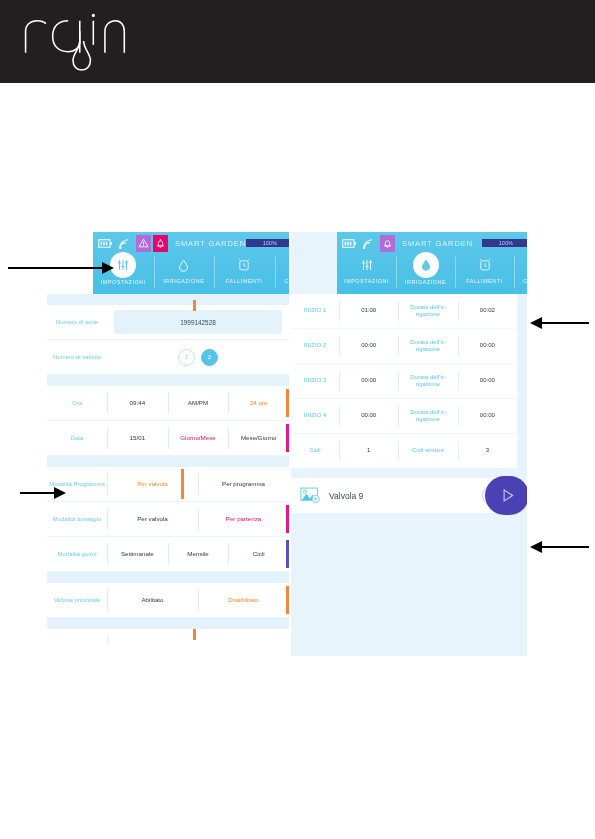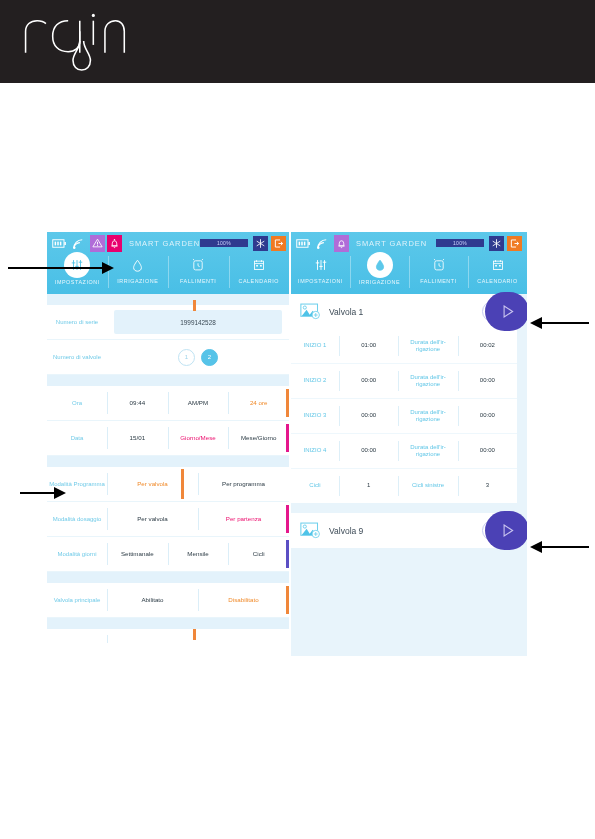--- a/index.html
+++ b/index.html
@@ -24,20 +24,21 @@
 
   
   .screen{position:absolute;background:#ffffff;overflow:hidden;}
   .screen-left{left:47px;top:232px;width:242px;height:419px;}
   .screen-right{left:291px;top:232px;width:236px;height:424px;background:#e8f4fb;}
 
   .appbar{
     position:relative;width:100%;height:62px;
     background:#4fc3e8;
     background:linear-gradient(180deg,#5cc8ea 0%,#49bfe6 100%);
+    margin-left:46px;
   }
   .statusrow{
     position:relative;height:20px;display:flex;align-items:center;
     padding:2px 5px 0 5px;box-sizing:border-box;
   }
   .st-ico{width:15px;height:13px;margin-right:4px;display:block;flex:0 0 auto;}
   .st-badge{width:15px;height:17px;display:flex;align-items:center;justify-content:center;
             margin-right:2px;flex:0 0 auto;}
   .badge-violet{background:#b06cd8;}
   .badge-pink{background:#e8006e;}
@@ -448,43 +449,20 @@
           </svg>
         </div>
         <div class="tab-lbl">CALENDARIO</div>
       </div>
     </div>
   </div>
 
   <div class="right-pad"></div>
 
   <div style="position:relative;width:226px;">
-    <div class="valve-head">
-      <div class="valve-img">
-        <svg viewBox="0 0 24 19" width="21" height="17">
-          <rect x="1" y="1" width="19" height="14" fill="none" stroke="#6fd0ec" stroke-width="1.2"></rect>
-          <circle cx="5.5" cy="5" r="1.8" fill="none" stroke="#6fd0ec" stroke-width="1.1"></circle>
-          <path d="M2 14.5 L7.5 7.5 L12 14.5 Z" fill="#4fc3e8"></path>
-          <path d="M10 14.5 L14.5 8.5 L19 14.5 Z" fill="#4fc3e8"></path>
-          <circle cx="18" cy="13.5" r="4.2" fill="#ffffff" stroke="#6fd0ec" stroke-width="1"></circle>
-          <path d="M18 11.3 L18 15.7 M15.8 13.5 L20.2 13.5" stroke="#6fd0ec" stroke-width="1"></path>
-        </svg>
-      </div>
-      <div class="valve-name">Valvola 1</div>
-      <div class="circ-btn">
-        <svg viewBox="0 0 14 14" width="10" height="10">
-          <path d="M7 11.5 L7 3 M3.5 6.3 L7 2.6 L10.5 6.3" fill="none" stroke="#5b5fd0" stroke-width="1.2"></path>
-        </svg>
-      </div>
-      <div class="play-btn">
-        <svg viewBox="0 0 20 20" width="17" height="17">
-          <path d="M6 3.5 L16 10 L6 16.5 Z" fill="none" stroke="#c9c4ef" stroke-width="1.3"></path>
-        </svg>
-      </div>
-    </div>
 
     <div class="irr-row">
       <div class="irr-cell lbl">INIZIO 1</div>
       <div class="irr-cell">01:00</div>
       <div class="irr-cell sub">Durata dell'ir-rigazione</div>
       <div class="irr-cell">00:02</div>
     </div>
     <div class="irr-row">
       <div class="irr-cell lbl">INIZIO 2</div>
       <div class="irr-cell">00:00</div>

